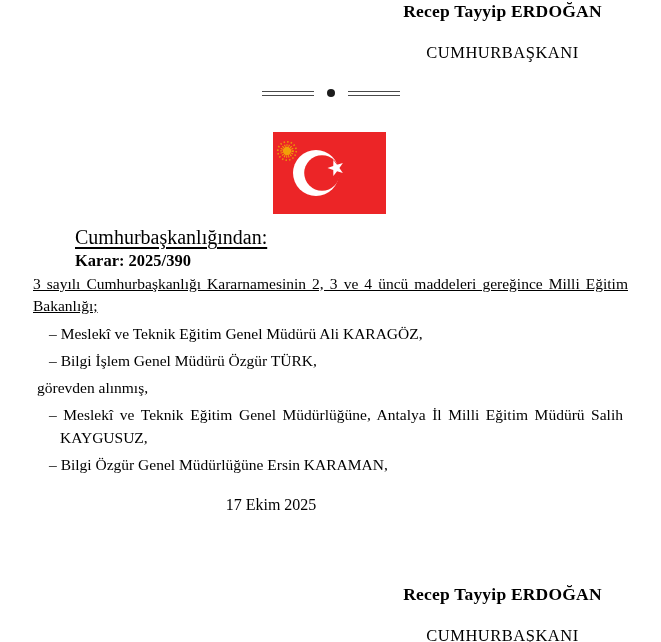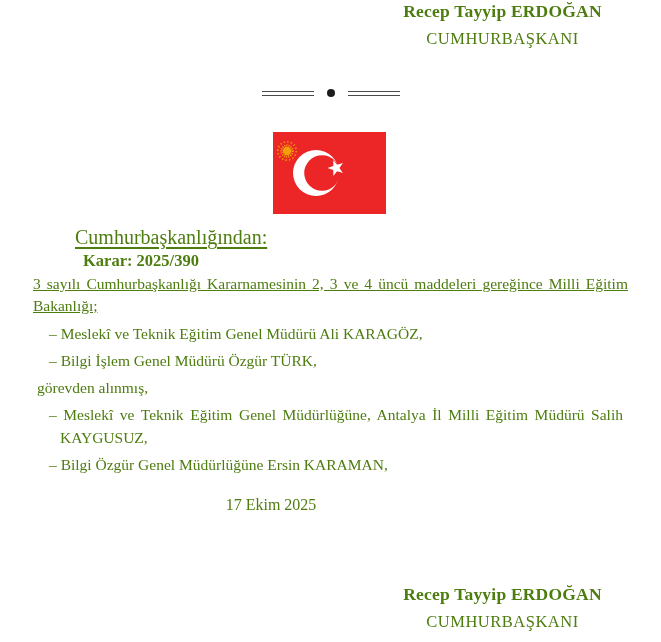--- a/index.html
+++ b/index.html
@@ -1,42 +1,42 @@
 <!DOCTYPE html>
 <html><head>
 <meta charset="utf-8">
 <style>
   html,body{margin:0;padding:0;background:#ffffff;}
   .page{
     position:relative;
     width:661px;height:642px;
     background:#ffffff;
     font-family:"Liberation Serif","DejaVu Serif",serif;
-    color:#4d7c0f;
+    color:#000000;
     overflow:hidden;
   }
 
   
   .sig-block{
     position:absolute;
     left:380px;width:245px;
     text-align:center;
   }
   .sig-top{top:1px;}
   .sig-bottom{top:584px;}
   .sig-name{
     font-weight:bold;
     font-size:17.5px;
     line-height:20px;
     letter-spacing:0.2px;
   }
   .sig-title{
     font-size:16.5px;
     line-height:19px;
-    margin-top:8px;
+    margin-top:22px;
     letter-spacing:0.5px;
   }
 
   
   .divider{
     position:absolute;top:87px;left:0;width:661px;height:12px;
     display:flex;align-items:center;justify-content:center;
   }
   .divider .rule{
     width:52px;height:3px;
@@ -57,21 +57,21 @@
   .flag-wrap svg{display:block;width:113px;height:82px;}
 
   
   .heading{
     position:absolute;top:226px;left:75px;
     font-size:20px;line-height:22px;
     text-decoration:underline;
     text-underline-offset:3px;
   }
   .karar{
-    position:absolute;top:251px;left:83px;
+    position:absolute;top:251px;left:75px;
     font-size:16.5px;line-height:20px;
     font-weight:bold;
   }
   .body-text{
     position:absolute;top:273px;left:33px;width:595px;
     font-size:15.5px;line-height:22.3px;
   }
   .para{margin:0;text-align:justify;text-decoration:underline;}
   .plain{margin:4px;text-align:left;}
   .item{

